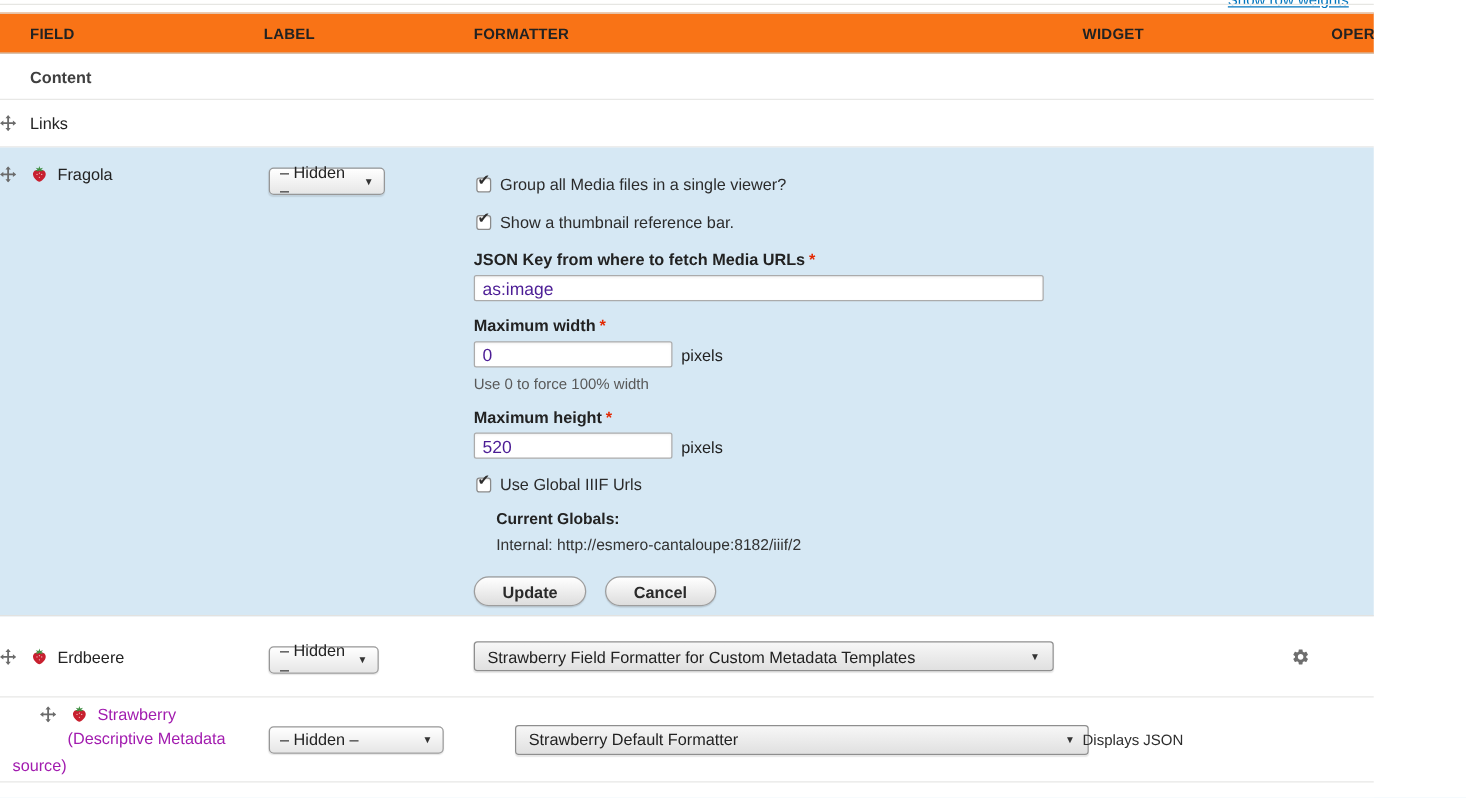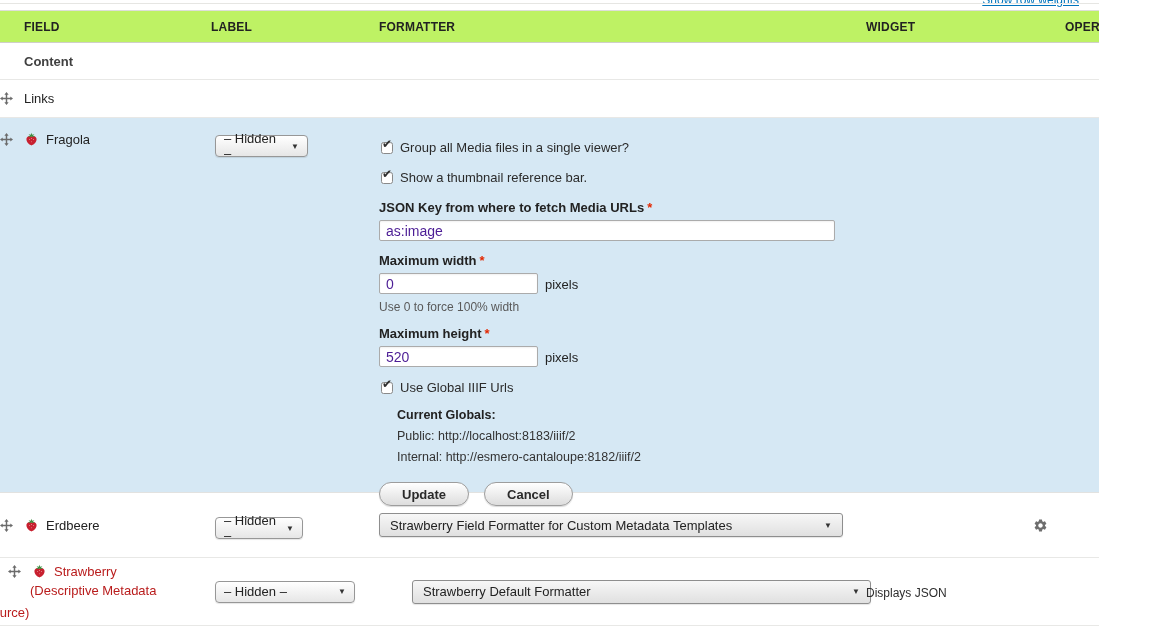--- a/index.html
+++ b/index.html
@@ -7,21 +7,21 @@
   body { font-family:"Liberation Sans","DejaVu Sans",sans-serif; color:#2b2b2b; }
   .page { position:relative; width:1099px; height:638px; overflow:hidden; background:#fff; }
 
   .row-weights { position:absolute; top:-7px; right:20px; font-size:12px; color:#0074bd;
                  text-decoration:underline; cursor:pointer; }
   .hairline { position:absolute; top:3px; left:0; width:1153px; height:1px; background:#e6e6e3; }
 
   .table { position:absolute; top:10px; left:0; width:1153px; }
   .grid { display:grid; grid-template-columns:211px 168px 487px 199px 88px; }
 
-  .thead { background:#bef264; border-top:1px solid #dededa; border-bottom:1px solid #cfcfc9;
+  .thead { background:#f97316; border-top:1px solid #dededa; border-bottom:1px solid #cfcfc9;
            height:33px; align-items:center; }
   .th { font-size:12px; font-weight:bold; color:#222; letter-spacing:.2px; }
   .th.c1 { padding-left:24px; }
   .th.c5 { text-align:left; padding-right:10px; }
 
   .r-content { height:37px; align-items:center; border-bottom:1px solid #e8e8e6; }
   .group-label { padding-left:24px; font-size:13px; font-weight:bold; color:#404040; }
 
   .r-links { height:38px; align-items:center; border-bottom:1px solid #e8e8e6; }
 
@@ -70,21 +70,21 @@
   .r-erdbeere { height:65px; align-items:center; border-bottom:1px solid #e8e8e6; }
   .r-erdbeere .c4 { align-self:start; padding-top:7px; }
   .wdesc { width:178px; font-size:11px; line-height:11.5px; color:#2e2e2e; }
   .wdesc .sel-line { margin-top:1px; }
   .wdesc em { font-style:italic; }
   .ops { display:flex; justify-content:flex-end; padding-right:17px; align-items:center; }
   .gear { display:inline-flex; cursor:pointer; }
 
   .r-strawberry { height:68px; align-items:center; border-bottom:1px solid #e8e8e6; }
   .r-strawberry .c1 { align-self:start; padding-top:6px; }
-  .straw-field { padding-left:8px; font-size:13px; color:#b91c1c; }
+  .straw-field { padding-left:32px; font-size:13px; color:#a21caf; }
   .straw-line1 { display:flex; align-items:center; }
   .straw-line1 .drag { margin-right:11px; display:inline-flex; cursor:move; }
   .straw-line1 .berry { margin-right:7px; display:inline-flex; }
   .sublabel { margin-left:-22px; width:175px; text-indent:44px; line-height:22px; margin-top:1px; }
   .wsimple { font-size:12px; color:#2e2e2e; }
 </style>
 </head>
 <body>
 
 <svg width="0" height="0" style="position:absolute">
@@ -194,21 +194,20 @@
 
         <label class="cbrow" style="margin-top:13px; margin-bottom:0;">
           <span class="cb">
             <span class="tick">✔</span>
           </span>
           <span>Use Global IIIF Urls</span>
         </label>
 
         <div class="globals">
           <div class="g-title">Current Globals:</div>
-          <div>Public: http://localhost:8183/iiif/2</div>
           <div>Internal: http://esmero-cantaloupe:8182/iiif/2</div>
         </div>
 
         <div class="btnrow">
           <button class="btn">Update</button>
           <button class="btn">Cancel</button>
         </div>
       </div>
       <div class="c4"></div>
       <div class="c5"></div>

